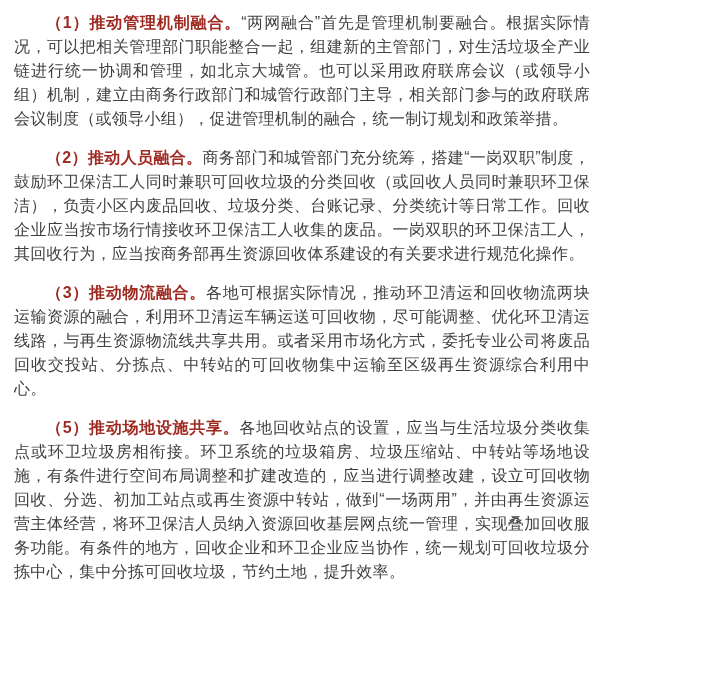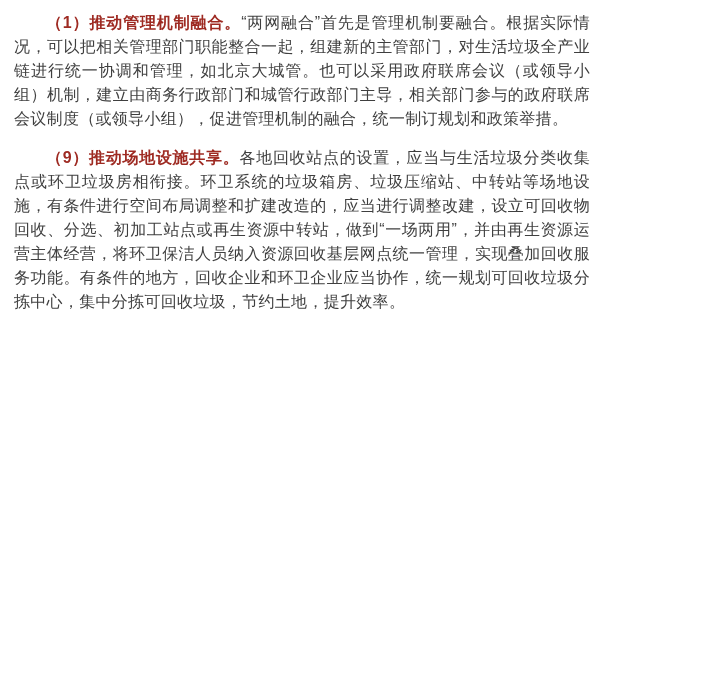--- a/index.html
+++ b/index.html
@@ -31,17 +31,19 @@
     color: #9e2a22;
     font-weight: bold;
   }
 </style>
 </head>
 <body>
 
 <div class="doc">
   <p class="para"><span class="para-heading">（1）推动管理机制融合。</span><span class="para-body">“两网融合”首先是管理机制要融合。根据实际情况，可以把相关管理部门职能整合一起，组建新的主管部门，对生活垃圾全产业链进行统一协调和管理，如北京大城管。也可以采用政府联席会议（或领导小组）机制，建立由商务行政部门和城管行政部门主导，相关部门参与的政府联席会议制度（或领导小组），促进管理机制的融合，统一制订规划和政策举措。</span></p>
 
+  <p class="para"><span class="para-heading">（2）推动人员融合。</span><span class="para-body">商务部门和城管部门充分统筹，搭建“一岗双职”制度，鼓励环卫保洁工人同时兼职可回收垃圾的分类回收（或回收人员同时兼职环卫保洁），负责小区内废品回收、垃圾分类、台账记录、分类统计等日常工作。回收企业应当按市场行情接收环卫保洁工人收集的废品。一岗双职的环卫保洁工人，其回收行为，应当按商务部再生资源回收体系建设的有关要求进行规范化操作。</span></p>
 
+  <p class="para"><span class="para-heading">（3）推动物流融合。</span><span class="para-body">各地可根据实际情况，推动环卫清运和回收物流两块运输资源的融合，利用环卫清运车辆运送可回收物，尽可能调整、优化环卫清运线路，与再生资源物流线共享共用。或者采用市场化方式，委托专业公司将废品回收交投站、分拣点、中转站的可回收物集中运输至区级再生资源综合利用中心。</span></p>
 
-  <p class="para"><span class="para-heading">（9）推动场地设施共享。</span><span class="para-body">各地回收站点的设置，应当与生活垃圾分类收集点或环卫垃圾房相衔接。环卫系统的垃圾箱房、垃圾压缩站、中转站等场地设施，有条件进行空间布局调整和扩建改造的，应当进行调整改建，设立可回收物回收、分选、初加工站点或再生资源中转站，做到“一场两用”，并由再生资源运营主体经营，将环卫保洁人员纳入资源回收基层网点统一管理，实现叠加回收服务功能。有条件的地方，回收企业和环卫企业应当协作，统一规划可回收垃圾分拣中心，集中分拣可回收垃圾，节约土地，提升效率。</span></p>
+  <p class="para"><span class="para-heading">（5）推动场地设施共享。</span><span class="para-body">各地回收站点的设置，应当与生活垃圾分类收集点或环卫垃圾房相衔接。环卫系统的垃圾箱房、垃圾压缩站、中转站等场地设施，有条件进行空间布局调整和扩建改造的，应当进行调整改建，设立可回收物回收、分选、初加工站点或再生资源中转站，做到“一场两用”，并由再生资源运营主体经营，将环卫保洁人员纳入资源回收基层网点统一管理，实现叠加回收服务功能。有条件的地方，回收企业和环卫企业应当协作，统一规划可回收垃圾分拣中心，集中分拣可回收垃圾，节约土地，提升效率。</span></p>
 
 </div>
 
 </body></html>

